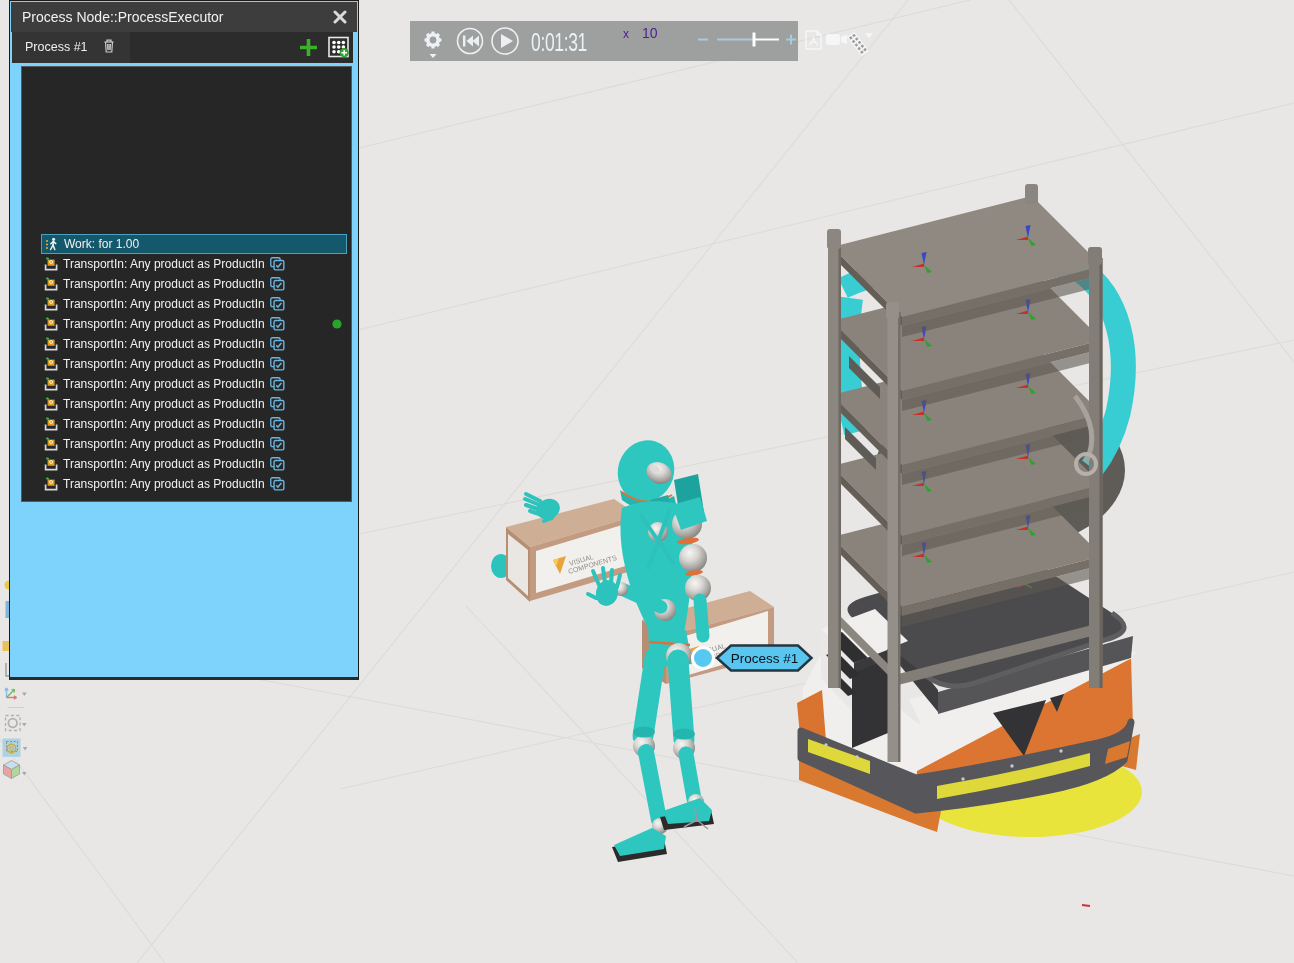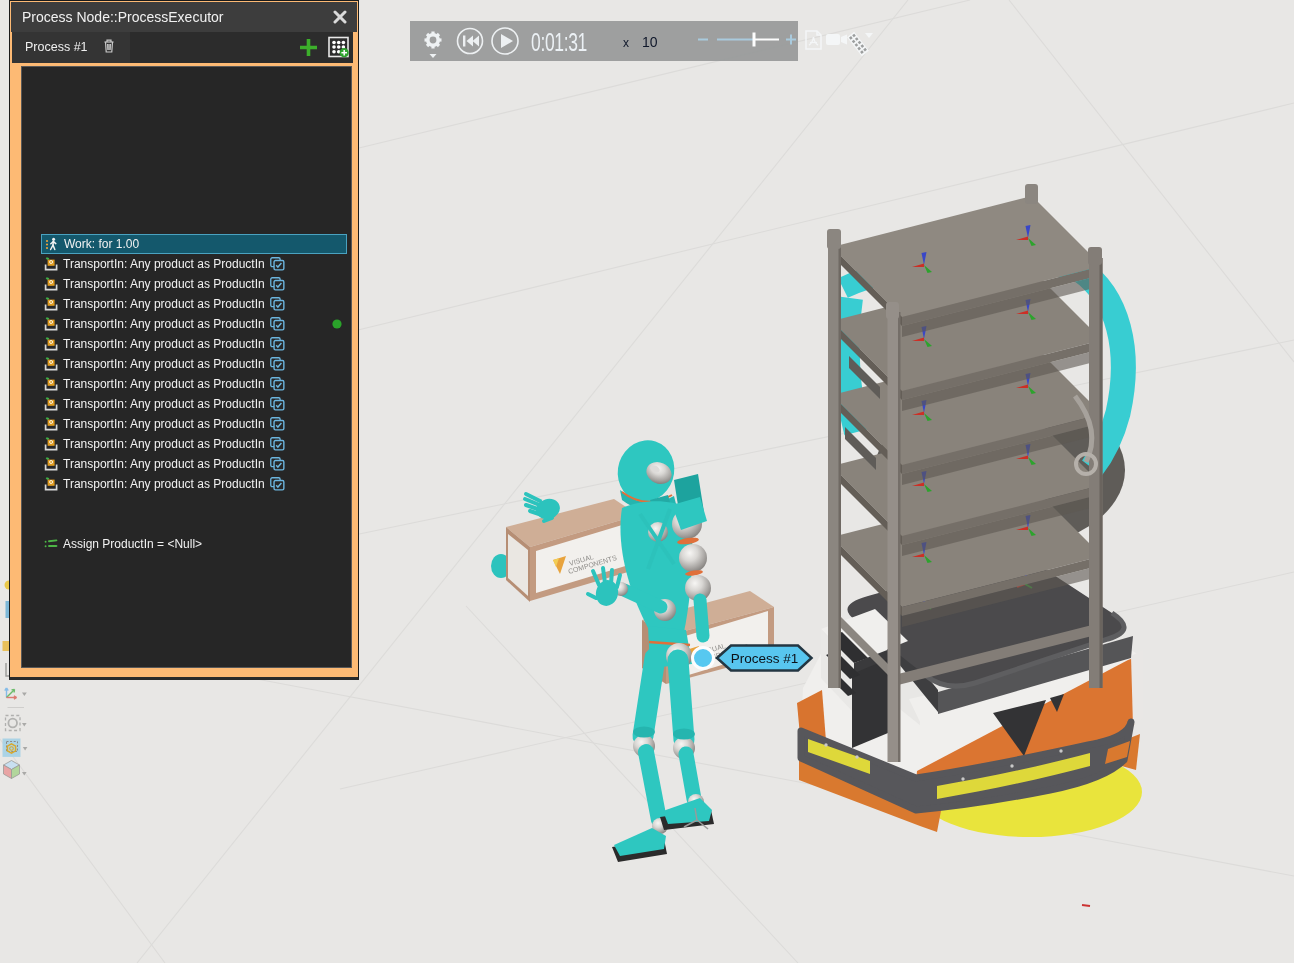--- a/index.html
+++ b/index.html
@@ -1,36 +1,36 @@
 <!DOCTYPE html>
 <html><head>
 <meta charset="utf-8">
 <style>
   html,body{margin:0;padding:0;}
   body{width:1294px;height:963px;overflow:hidden;font-family:"Liberation Sans",sans-serif;}
   #stage{position:absolute;top:0;left:0;width:1294px;height:963px;background:#e8e7e5;overflow:hidden;}
   #scene{position:absolute;top:0;left:0;}
   
-  #panel{position:absolute;left:9px;top:0px;width:350px;height:680px;background:#fdba74;box-sizing:border-box;border:1px solid #1b1b1b;border-bottom:3px solid #2a2a2a;}
+  #panel{position:absolute;left:9px;top:0px;width:350px;height:680px;background:#7dd3fc;box-sizing:border-box;border:1px solid #1b1b1b;border-bottom:3px solid #2a2a2a;}
   #ptitle{position:absolute;left:1px;top:1px;right:1px;height:30px;background:#3d3d3d;color:#f1f1f1;font-size:14px;line-height:30px;padding-left:11px;}
   #pclose{position:absolute;right:10px;top:8px;width:14px;height:14px;}
   #ptabs{position:absolute;left:2px;top:31px;right:5px;height:31px;background:#2c2c2c;}
   #tab1{position:absolute;left:0px;top:0px;width:118px;height:31px;background:#343434;color:#efefef;font-size:12.5px;line-height:31px;padding-left:13px;box-sizing:border-box;}
   #tab1 svg{vertical-align:-2px;margin-left:15px;}
   #addbtn{position:absolute;left:288px;top:7px;}
   #gridbtn{position:absolute;left:316px;top:4px;}
-  #plist{position:absolute;left:11px;top:65px;width:331px;height:602px;background:#262626;box-sizing:border-box;border:1px solid #585858;}
+  #plist{position:absolute;left:11px;top:65px;width:331px;height:436px;background:#262626;box-sizing:border-box;border:1px solid #585858;}
   .row{position:absolute;left:19px;height:20px;width:306px;color:#f2f2f2;font-size:12px;line-height:20px;white-space:nowrap;}
   .row .ic{display:inline-block;width:14px;height:14px;vertical-align:-3px;margin:0 5px 0 3px;}
   .row .cb{display:inline-block;width:15px;height:14px;vertical-align:-3px;margin-left:5px;}
   .rowsel{background:#14586c;border:1px solid #4aa2c0;box-sizing:border-box;line-height:18px;}
   
   #tbar{position:absolute;left:410px;top:5px;width:388px;height:40px;background:rgba(151,153,153,0.92);margin-top:16px;}
   #time{position:absolute;left:121px;top:7px;width:110px;color:#ecf1f5;font-size:25px;letter-spacing:-0.5px;transform:scaleX(0.70);transform-origin:0 0;}
-  #mult{position:absolute;left:213px;top:13px;color:#0f172a;font-size:12px;}
+  #mult{position:absolute;left:213px;top:4px;color:#4c1d95;font-size:12px;}
   #mult b{font-size:14px;font-weight:normal;margin-left:13px;}
 </style>
 </head>
 <body>
 <div id="stage">
   <svg id="scene" width="1294" height="963" viewBox="0 0 1294 963">
     <defs>
       <radialGradient id="chr" cx="38%" cy="32%" r="75%">
         <stop offset="0%" stop-color="#f7f6f4"></stop>
           <stop offset="38%" stop-color="#d9d7d4"></stop>
@@ -561,26 +561,18 @@
         <div class="row" style="top:406.5px"><svg class="ic" viewBox="0 0 14 14">
             <path d="M3.5 2.2 L2.2 0.8 M3.5 2.2 L3.5 0.6 M3.5 2.2 L5 1.4" stroke="#3fae49" stroke-width="1.3" fill="none"></path>
             <rect x="3.6" y="2.6" width="7" height="6.2" fill="#e09c20"></rect>
             <circle cx="7.1" cy="5" r="1.5" fill="none" stroke="#f6f0e0" stroke-width="1"></circle>
             <path d="M1.6 7.4 L1.6 12.6 L12.6 12.6 L12.6 7.4" fill="none" stroke="#d8d8d8" stroke-width="1.7"></path>
           </svg><span>TransportIn: Any product as ProductIn</span><svg class="cb" viewBox="0 0 16 15">
             <rect x="0.8" y="0.8" width="10" height="9.5" rx="1.5" fill="none" stroke="#6cb5de" stroke-width="1.4"></rect>
             <rect x="4.3" y="3.8" width="10.5" height="10" rx="1.5" fill="#262626" stroke="#6cb5de" stroke-width="1.5"></rect>
             <path d="M6.6 8.8 L8.4 10.8 L12.2 6.4" stroke="#6cb5de" stroke-width="1.5" fill="none"></path>
           </svg></div>
-        <div class="row" style="top:466.5px"><svg class="ic" viewBox="0 0 14 14">
-            <g stroke="#4db546" stroke-width="1.9" stroke-linecap="round">
-              <line x1="1.6" y1="4.7" x2="1.6" y2="4.7"></line>
-              <line x1="1.6" y1="9.3" x2="1.6" y2="9.3"></line>
-              <line x1="5" y1="4.2" x2="12.4" y2="3.4"></line>
-              <line x1="5" y1="9" x2="12.4" y2="9"></line>
-            </g>
-          </svg><span>Assign ProductIn = &lt;Null&gt;</span></div>
         <svg style="position:absolute;left:310px;top:252px" width="12" height="12">
           <circle cx="5" cy="5" r="4.6" fill="#2aa32a"></circle>
         </svg>
       </div>
   </div>
 </div>
 
 </body></html>

